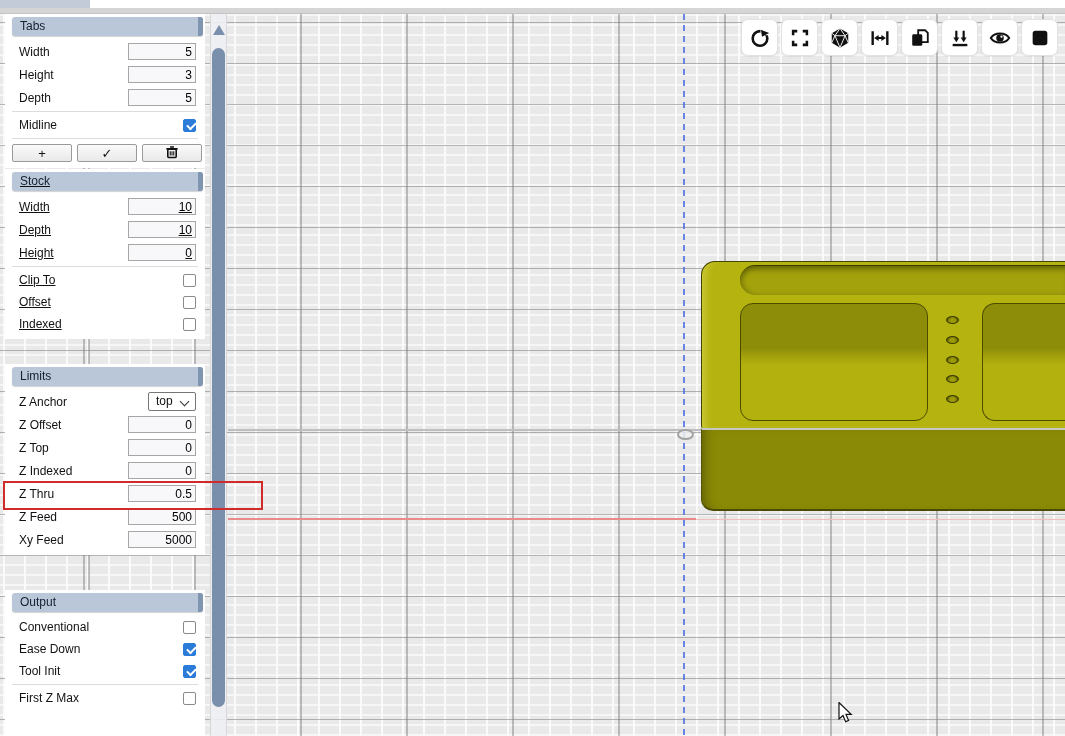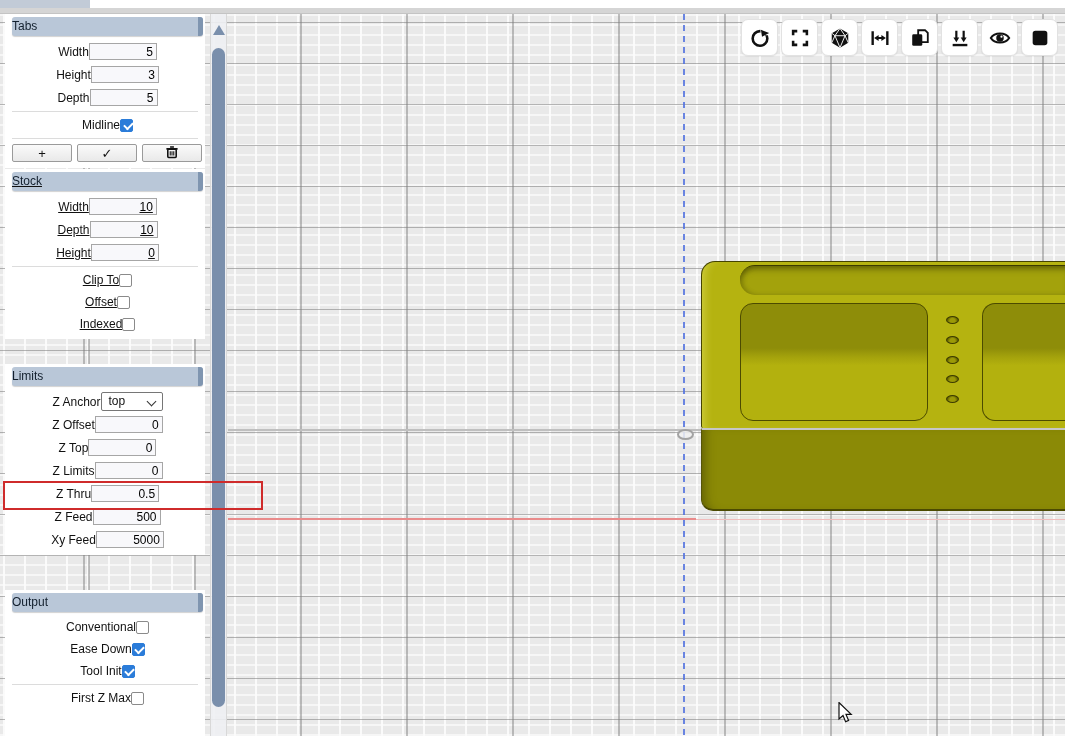--- a/index.html
+++ b/index.html
@@ -54,36 +54,36 @@
               display:flex; align-items:center; justify-content:center; box-shadow:0 1px 1px rgba(0,0,0,.06); }
   .tool-btn svg { display:block; }
 
   
   .group { position:absolute; left:5px; width:200px; background:#fff; font-size:12px; color:#111; padding-bottom:4px; }
   .g-tabs   { top:14px; }
   .g-stock  { top:169px;text-decoration:underline; }
   .g-limits { top:364px; }
   .g-output { top:590px; height:187px; }
   .panel-header { position:relative; height:19px; margin:3px 2px 4px 7px; background:#b9c7d8; border-radius:3px;
-                  line-height:19px; color:#13202e; box-shadow:0 1px 1px rgba(0,0,0,.18); }
+                  line-height:19px; padding-left:8px; color:#13202e; box-shadow:0 1px 1px rgba(0,0,0,.18); }
   .header-cap { position:absolute; right:0; top:0; width:5px; height:19px; background:#7f95b0; border-radius:0 3px 3px 0; }
-  .row { display:flex; justify-content:center; align-items:center; height:23px; padding:0 9px 0 14px; }
+  .row { display:flex; justify-content:space-between; align-items:center; height:23px; padding:0 9px 0 14px; }
   .row-check { height:22px; }
   .num { width:68px; height:17px; font:12px "Liberation Sans",sans-serif; text-align:right;
          border:1px solid #a6a6a6; background:#f8f8fb; padding:0 3px 0 0; color:#000; }
   .checkbox { width:13px; height:13px; border:1px solid #8a8a8a; border-radius:2px; background:#fff; position:relative; }
   .checkbox.checked { background:#2b7cd9; border-color:#2b7cd9; }
   .checkbox.checked::after { content:""; position:absolute; left:2.5px; top:2.5px; width:7px; height:4px;
          border-left:2px solid #fff; border-bottom:2px solid #fff; transform:rotate(-45deg); }
   .divider { border-top:1px solid #dcdcdc; margin:2px 7px; }
   .btn-row { display:flex; gap:5px; margin:5px 0 2px 7px; }
   .mini-btn { width:60px; height:18px; border:1px solid #9a9a9a; border-radius:2px;
               background:linear-gradient(#fafafa,#e9e9e9); display:flex; align-items:center; justify-content:center;
               font-size:13px; color:#111; }
-  .select { position:relative; width:62px; height:19px; border:1px solid #767676; border-radius:2px; background:#fff;
+  .select { position:relative; width:48px; height:19px; border:1px solid #767676; border-radius:2px; background:#fff;
             line-height:17px; padding-left:7px; }
   .select::after { content:""; position:absolute; right:7px; top:5px; width:6px; height:6px;
             border-right:1.6px solid #333; border-bottom:1.6px solid #333; transform:rotate(45deg); }
 
   
   .red-box { position:absolute; left:3px; top:481px; width:260px; height:29px; border:2px solid #cf2b2b; z-index:60; }
 
   
   .scrollbar { position:absolute; left:210px; top:14px; width:17px; height:722px; background:rgba(238,240,243,.9);
                border-left:1px solid #d8d8d8; border-right:1px solid #d8d8d8; }
@@ -274,21 +274,21 @@
     </div>
     <div class="row">
       <span>Z Offset</span>
       <input class="num" value="0" style="">
     </div>
     <div class="row">
       <span>Z Top</span>
       <input class="num" value="0" style="">
     </div>
     <div class="row">
-      <span>Z Limits</span>
+      <span>Z Indexed</span>
       <input class="num" value="0" style="">
     </div>
     <div class="row">
       <span>Z Thru</span>
       <input class="num" value="0.5" style="">
     </div>
     <div class="row">
       <span>Z Feed</span>
       <input class="num" value="500" style="">
     </div>

